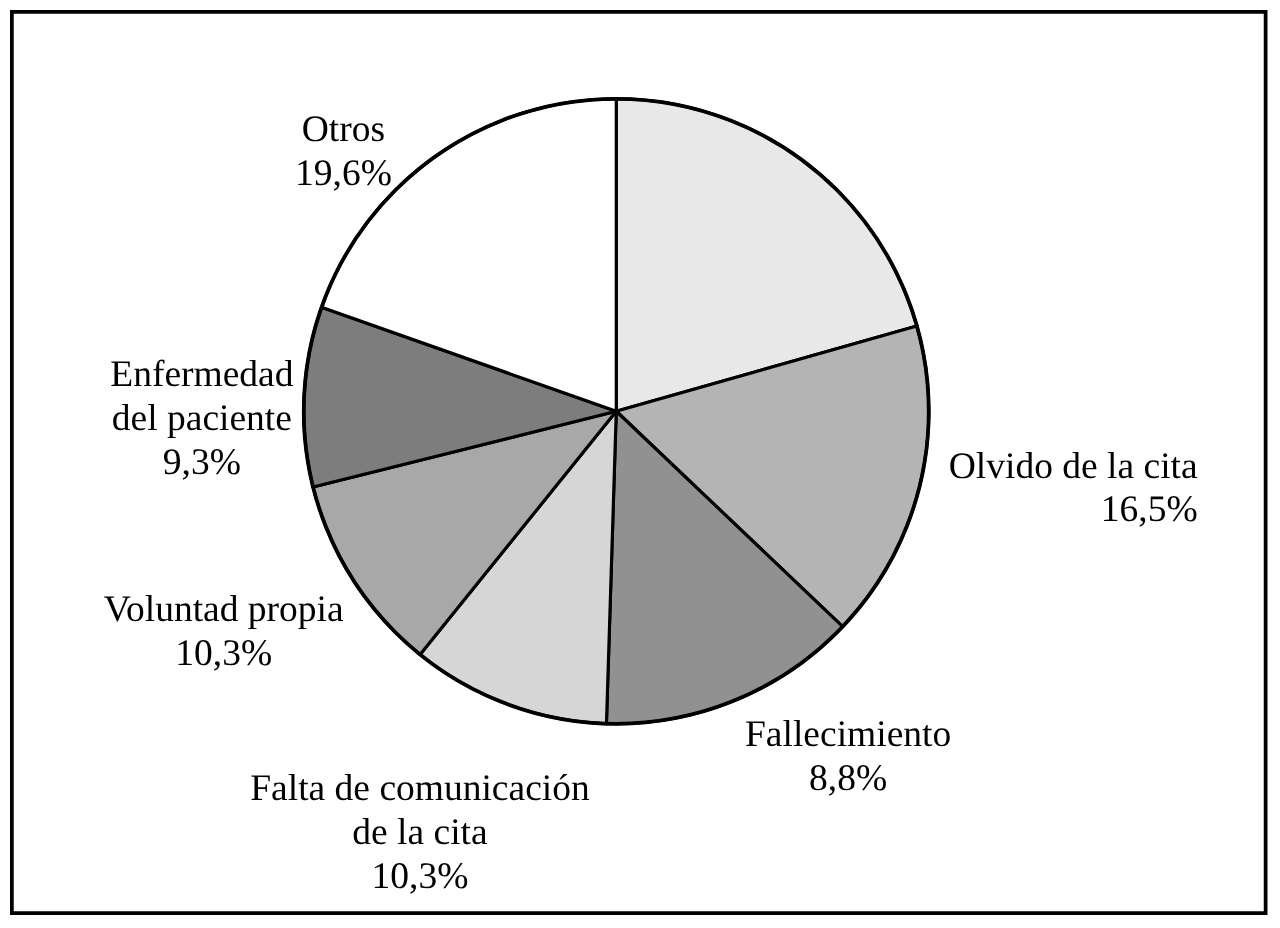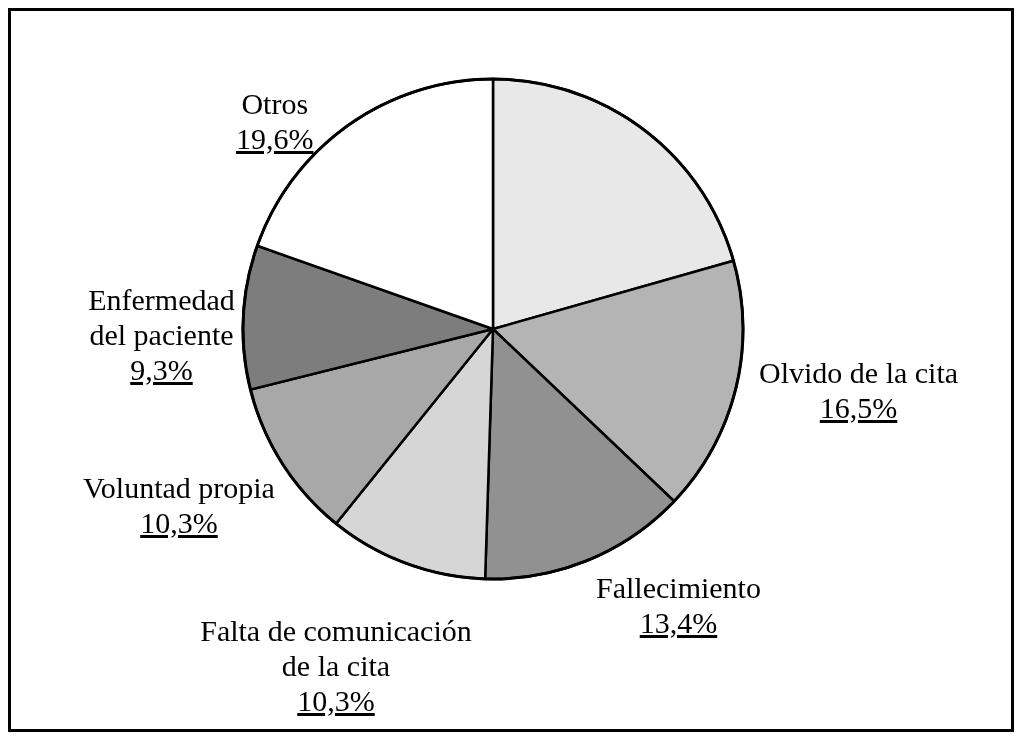--- a/index.html
+++ b/index.html
@@ -40,24 +40,23 @@
   }
   .label {
     position: absolute;
     font-size: 30px;
     line-height: 1.16;
     color: #000000;
     white-space: nowrap;
   }
   .label .pct {
     display: block;
-    text-decoration: underline;
   }
   .label.center { text-align: center; }
-  .label.left   { text-align: center; }
+  .label.left   { text-align: right; }
 </style>
 </head>
 <body>
 
 <div id="figure">
   <div id="plot-area">
 
     <svg id="pie-svg" viewBox="0 0 520 520">
       <g id="slices">
           <path d="M 260 260 L 260.00 10.00 A 250 250 0 0 1 500.51 191.76 Z" fill="#e8e8e8" stroke="#000000" stroke-width="2.5" stroke-linejoin="round"></path>
@@ -72,21 +71,21 @@
     </svg>
 
 
     <div class="label left" style="left:748px; top:345px;">
       <span>Olvido de la cita</span>
       <span class="pct">16,5%</span>
     </div>
 
     <div class="label center" style="left:585px; top:560px;">
       <span>Fallecimiento</span>
-      <span class="pct">13,4%</span>
+      <span class="pct">8,8%</span>
     </div>
 
     <div class="label center" style="left:180px; top:576px; width:290px; white-space:normal;margin-top:27px;">
       <span>Falta de comunicación de la cita</span>
       <span class="pct">10,3%</span>
     </div>
 
     <div class="label center" style="left:72px; top:460px;">
       <span>Voluntad propia</span>
       <span class="pct">10,3%</span>

